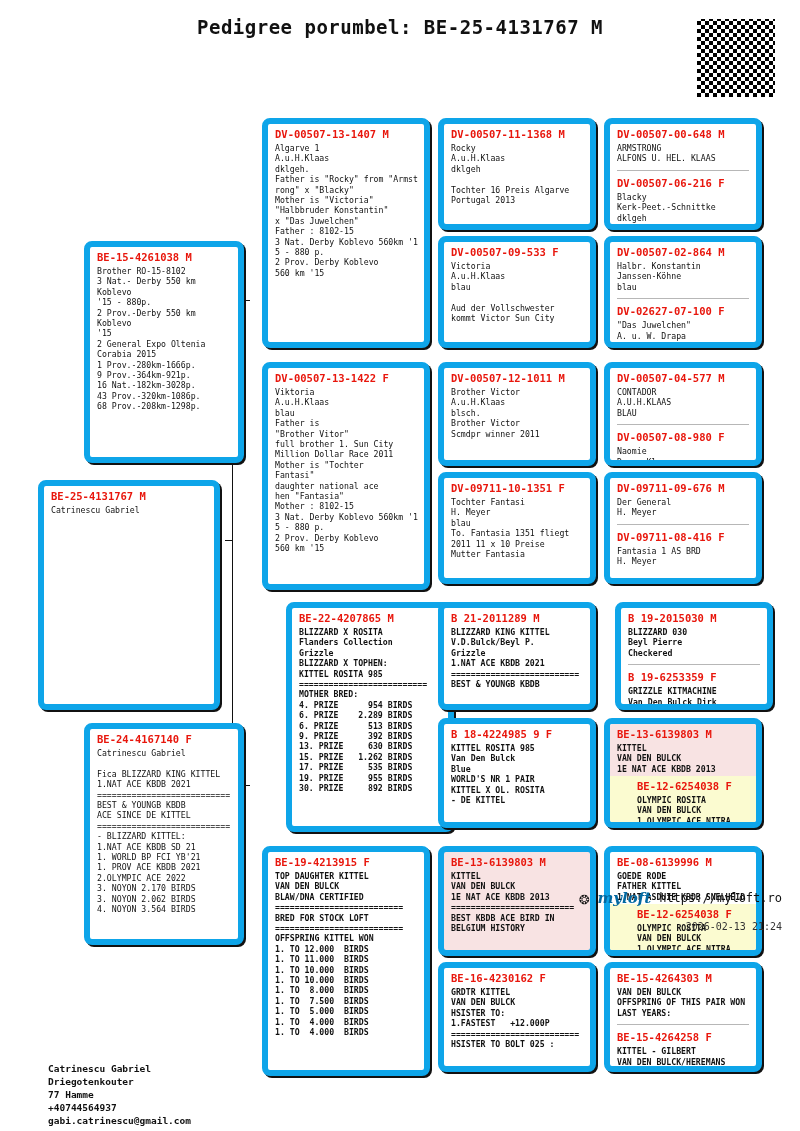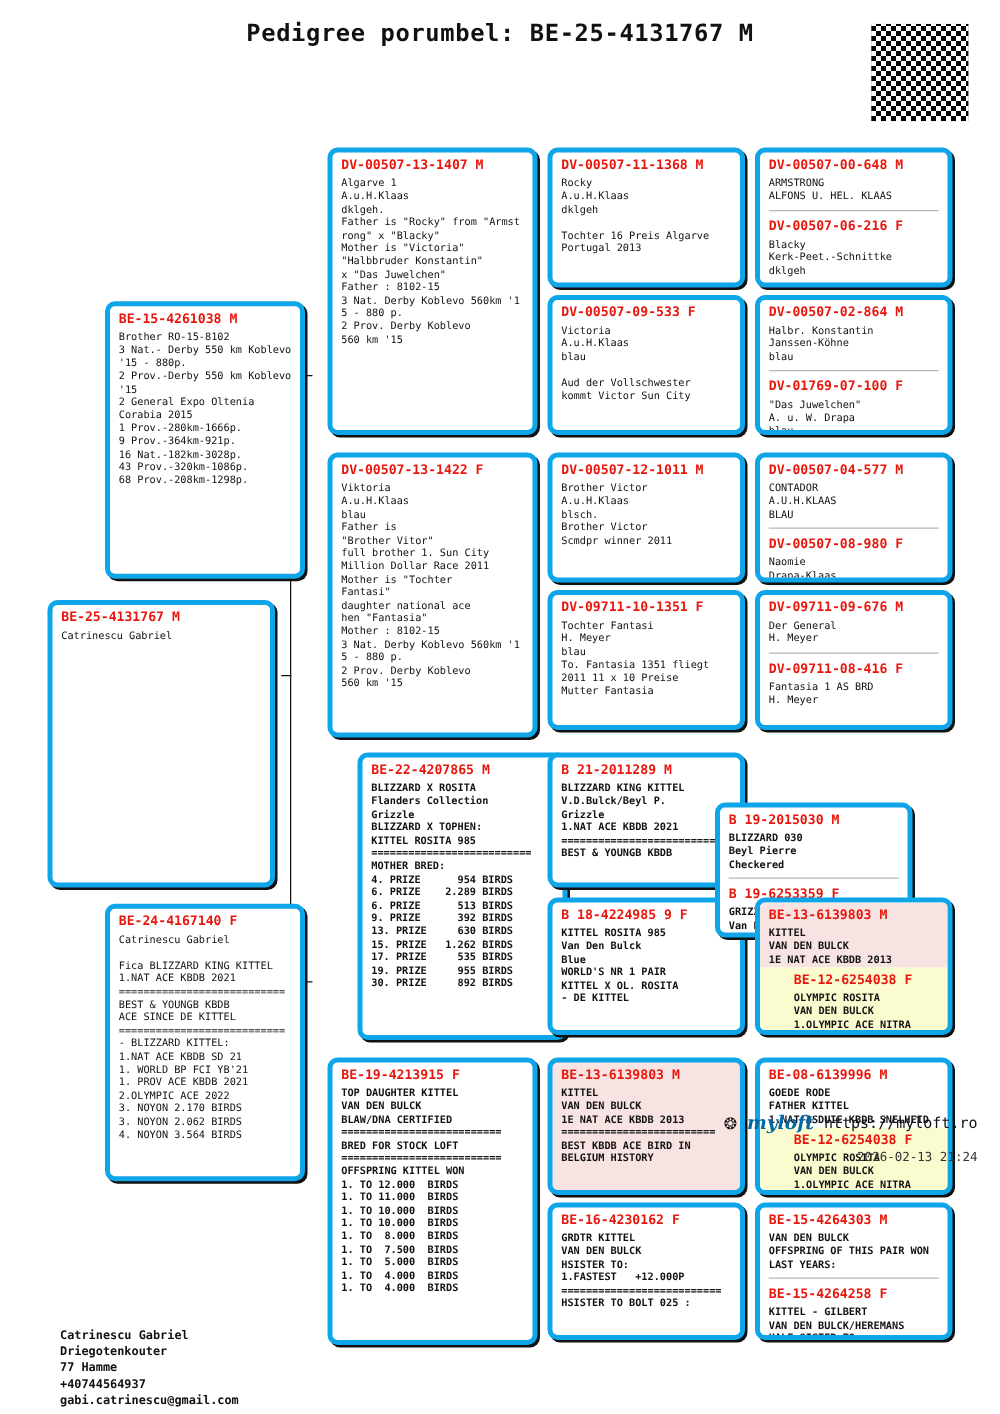--- a/index.html
+++ b/index.html
@@ -26,21 +26,21 @@
     border:3px solid #fff;
   }
   .qr::after{
     content:"";position:absolute;inset:0;
     background:
       linear-gradient(135deg, transparent 0 10%, rgba(255,255,255,.0) 10% 100%);
   }
   .card{
     position:absolute;
     background:#fff;
-    border:4px solid #0ea5e9;
+    border:6px solid #0ea5e9;
     border-radius:8px;
     box-shadow:2px 2px 0 #111;
     overflow:hidden;
     box-sizing:border-box;
   }
   .ring{
     font-size:10.5px;font-weight:bold;color:#e8160c;
     padding:4px 6px 2px 7px;line-height:13px;
     white-space:nowrap;
   }
@@ -288,21 +288,21 @@
 Kerk-Peet.-Schnittke
 dklgeh</div>
   </div>
 
   <div class="card" style="left:604px;top:236px;width:158px;height:112px;">
     <div class="ring">DV-00507-02-864 M</div>
     <div class="body">Halbr. Konstantin
 Janssen-Köhne
 blau</div>
     <div class="hr"></div>
-    <div class="ring">DV-01769-07-100 F</div>
+    <div class="ring">DV-02627-07-100 F</div>
     <div class="body">"Das Juwelchen"
 A. u. W. Drapa
 blau</div>
   </div>
 
   <div class="card" style="left:604px;top:362px;width:158px;height:104px;">
     <div class="ring">DV-00507-04-577 M</div>
     <div class="body">CONTADOR
 A.U.H.KLAAS
 BLAU</div>
@@ -316,21 +316,21 @@
   <div class="card" style="left:604px;top:472px;width:158px;height:112px;">
     <div class="ring">DV-09711-09-676 M</div>
     <div class="body">Der General
 H. Meyer</div>
     <div class="hr"></div>
     <div class="ring">DV-09711-08-416 F</div>
     <div class="body">Fantasia 1 AS BRD
 H. Meyer</div>
   </div>
 
-  <div class="card" style="left:572px;top:602px;width:158px;height:108px;margin-top:40px;">
+  <div class="card" style="left:615px;top:602px;width:158px;height:108px;">
     <div class="ring">B 19-2015030 M</div>
     <div class="body bold">BLIZZARD 030
 Beyl Pierre
 Checkered</div>
     <div class="hr"></div>
     <div class="ring">B 19-6253359 F</div>
     <div class="body bold">GRIZZLE KITMACHINE
 Van Den Bulck Dirk
 Grizzle</div>
   </div>

